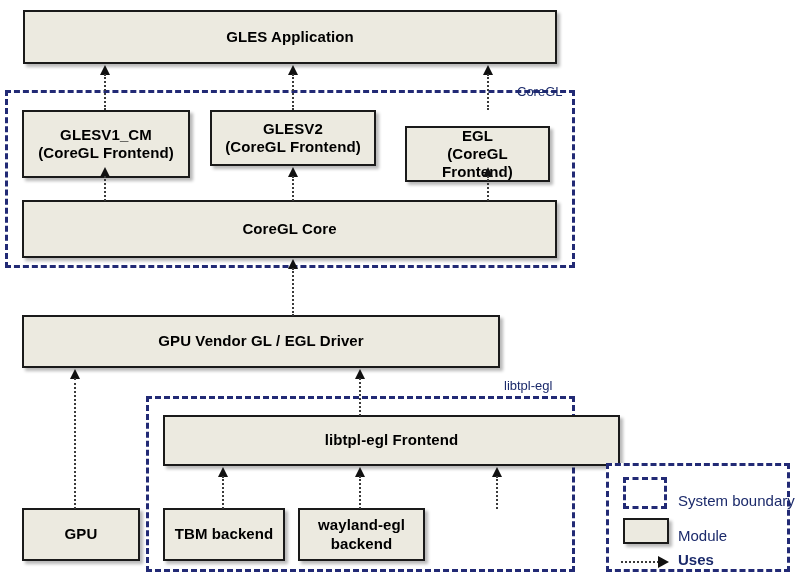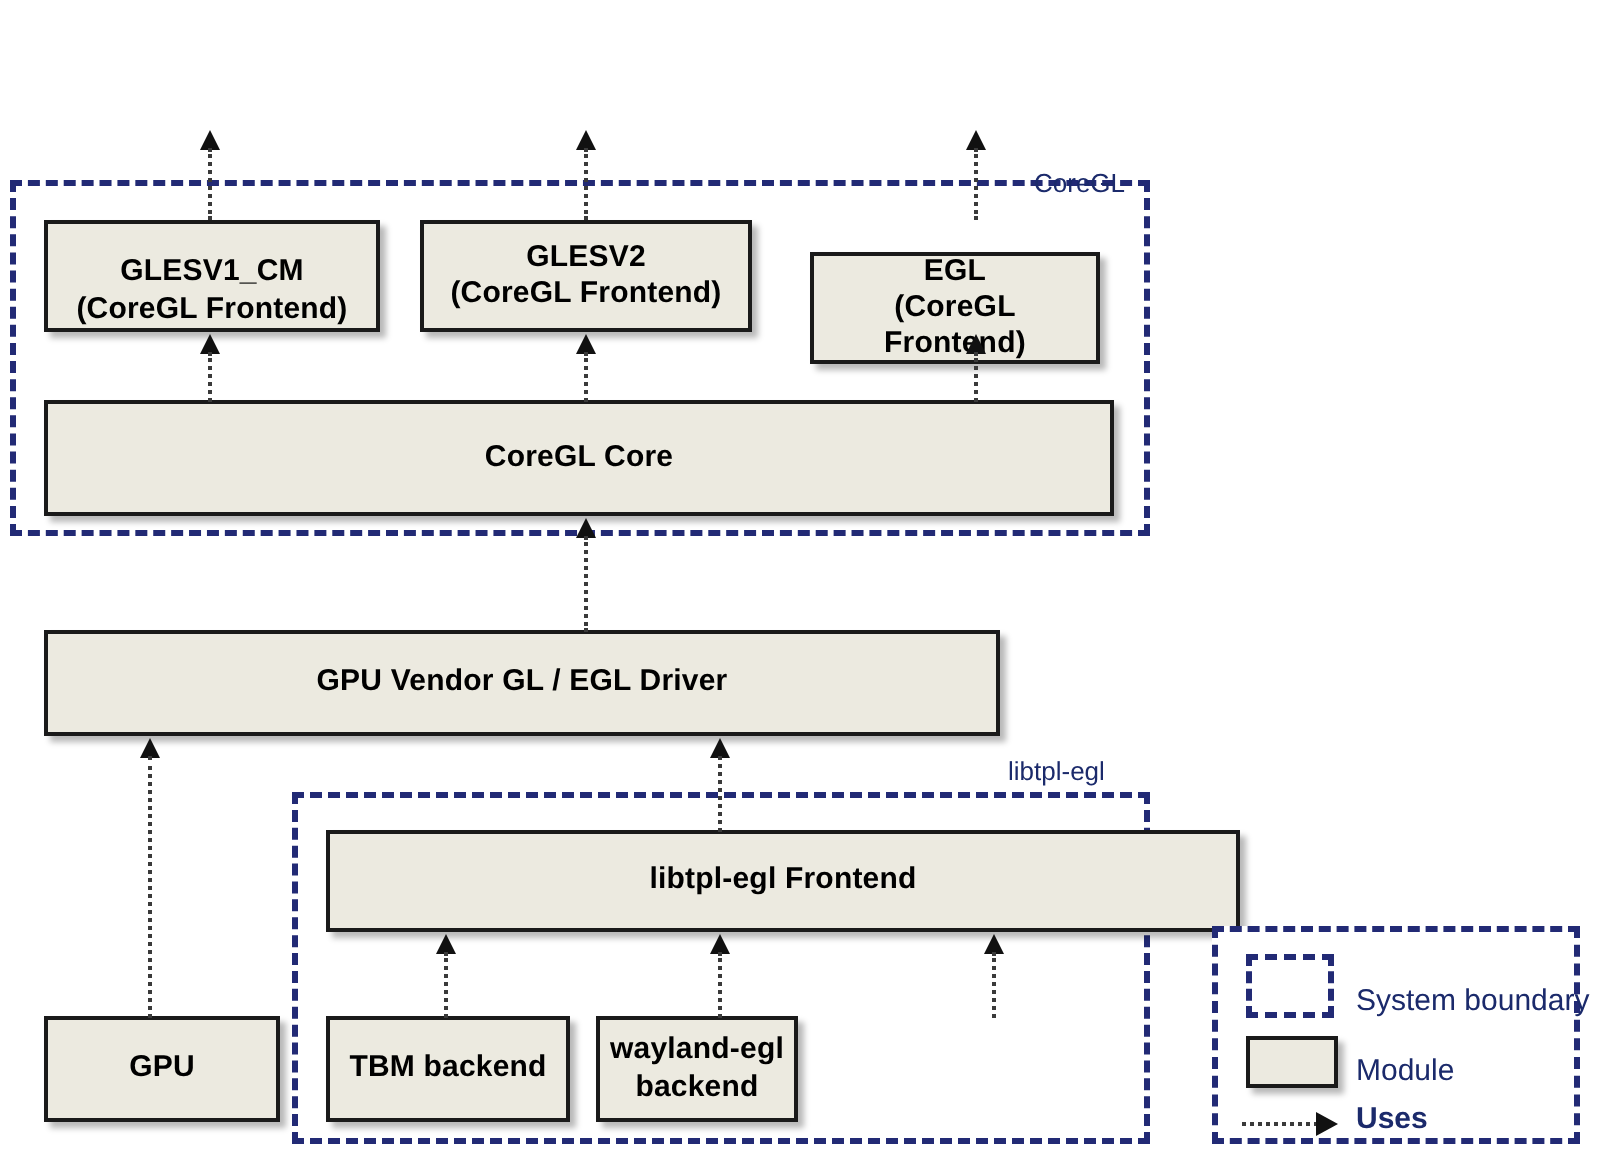--- a/index.html
+++ b/index.html
@@ -136,22 +136,25 @@
 <body>
 
 <div id="diagram">
 
   <div class="boundary" style="left:5px; top:90px; width:570px; height:178px;"></div>
   <div class="boundary-label" style="left:517px; top:84px;text-align:right;">CoreGL</div>
 
   <div class="boundary" style="left:146px; top:396px; width:429px; height:176px;"></div>
   <div class="boundary-label" style="left:504px; top:378px;">libtpl-egl</div>
 
-
-  <div class="module" style="left:22px; top:110px; width:168px; height:56px;align-items:flex-end;">
+  <div class="module" style="left:23px; top:10px; width:534px; height:54px;">
+    <span class="lbl">GLES Application</span>
+  </div>
+
+  <div class="module" style="left:22px; top:110px; width:168px; height:68px;">
     <span class="lbl">GLESV1_CM
 (CoreGL Frontend)</span>
   </div>
 
   <div class="module" style="left:210px; top:110px; width:166px; height:56px;">
     <span class="lbl">GLESV2
 (CoreGL Frontend)</span>
   </div>
 
   <div class="module" style="left:405px; top:110px; width:145px; height:56px;margin-top:16px;">
@@ -172,21 +175,21 @@
   </div>
 
   <div class="module" style="left:22px; top:508px; width:118px; height:53px;">
     <span class="lbl">GPU</span>
   </div>
 
   <div class="module" style="left:163px; top:508px; width:122px; height:53px;">
     <span class="lbl">TBM backend</span>
   </div>
 
-  <div class="module" style="left:298px; top:508px; width:101px; height:53px;">
+  <div class="module" style="left:298px; top:508px; width:127px; height:53px;">
     <span class="lbl">wayland-egl
 backend</span>
   </div>
 
 
   <div class="arrow-v" style="left:100px; top:65px; height:45px;">
     <div class="head"></div>
     <div class="shaft"></div>
   </div>
   <div class="arrow-v" style="left:288px; top:65px; height:45px;">

